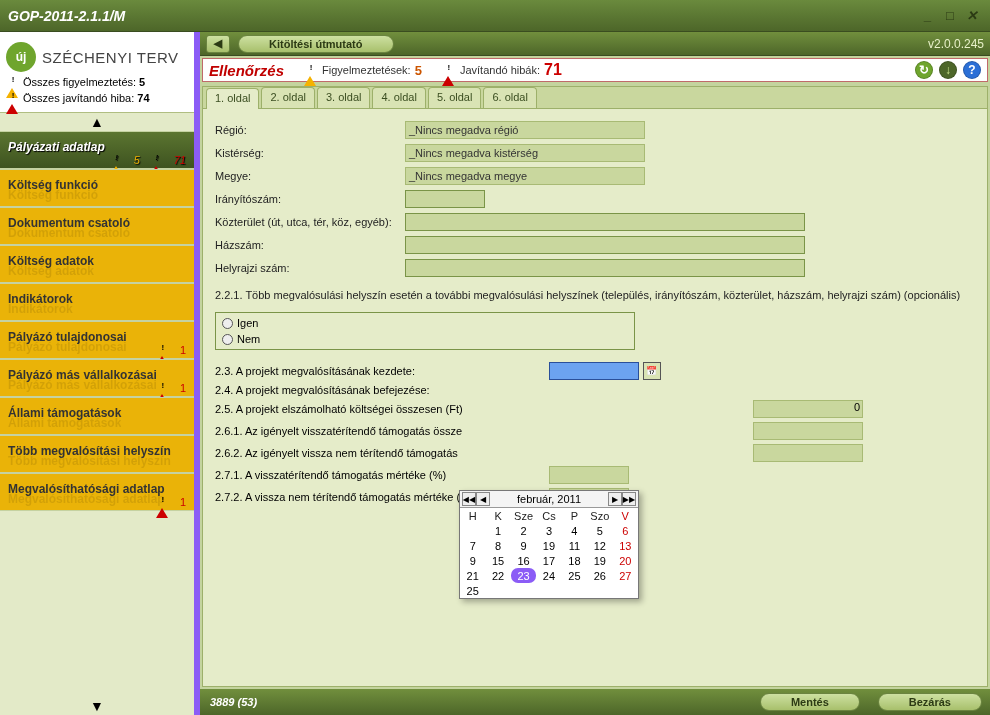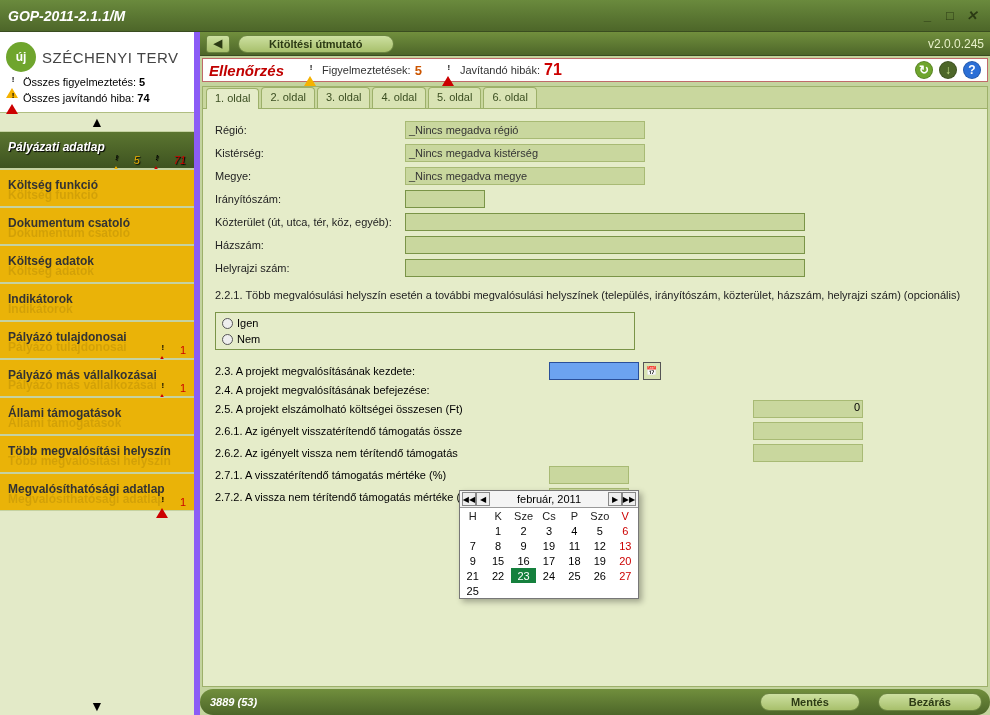--- a/index.html
+++ b/index.html
@@ -254,32 +254,31 @@
     background:#f4f4f4;
   }
   .cal-nav { display:flex; gap:0;}
   .cal-nav span { width:14px; height:14px; border:1px solid #888; background:#eee; display:flex; align-items:center; justify-content:center; font-size:8px; cursor:pointer;}
   .cal-title { font-size:11px;}
   .cal-grid { width:100%; border-collapse:collapse;}
   .cal-grid th, .cal-grid td { width:14.28%; text-align:center; height:15px; font-size:11px;}
   .cal-grid th { font-weight:normal; color:#222;}
   .cal-grid th.sun { color:#c00;}
   .cal-grid td.sun { color:#c00;}
-  .cal-grid td.today { background:#15803d; color:#fff;}
+  .cal-grid td.today { background:#8b5cf6; color:#fff;border-radius:7px;}
 
   
   .footer {
     height:26px;
     background:linear-gradient(#718f3d,#4d6629);
     display:flex;
     align-items:center;
     padding:0 8px;
     gap:10px;
     color:#fff;
-    border-radius:13px;
   }
   .footer-status {
     font-weight:bold;
     font-style:italic;
     margin-left:2px;
   }
   .footer-btn {
     margin-left:auto;
     height:18px;
     background: linear-gradient(#cde0a1,#a8c06c);

